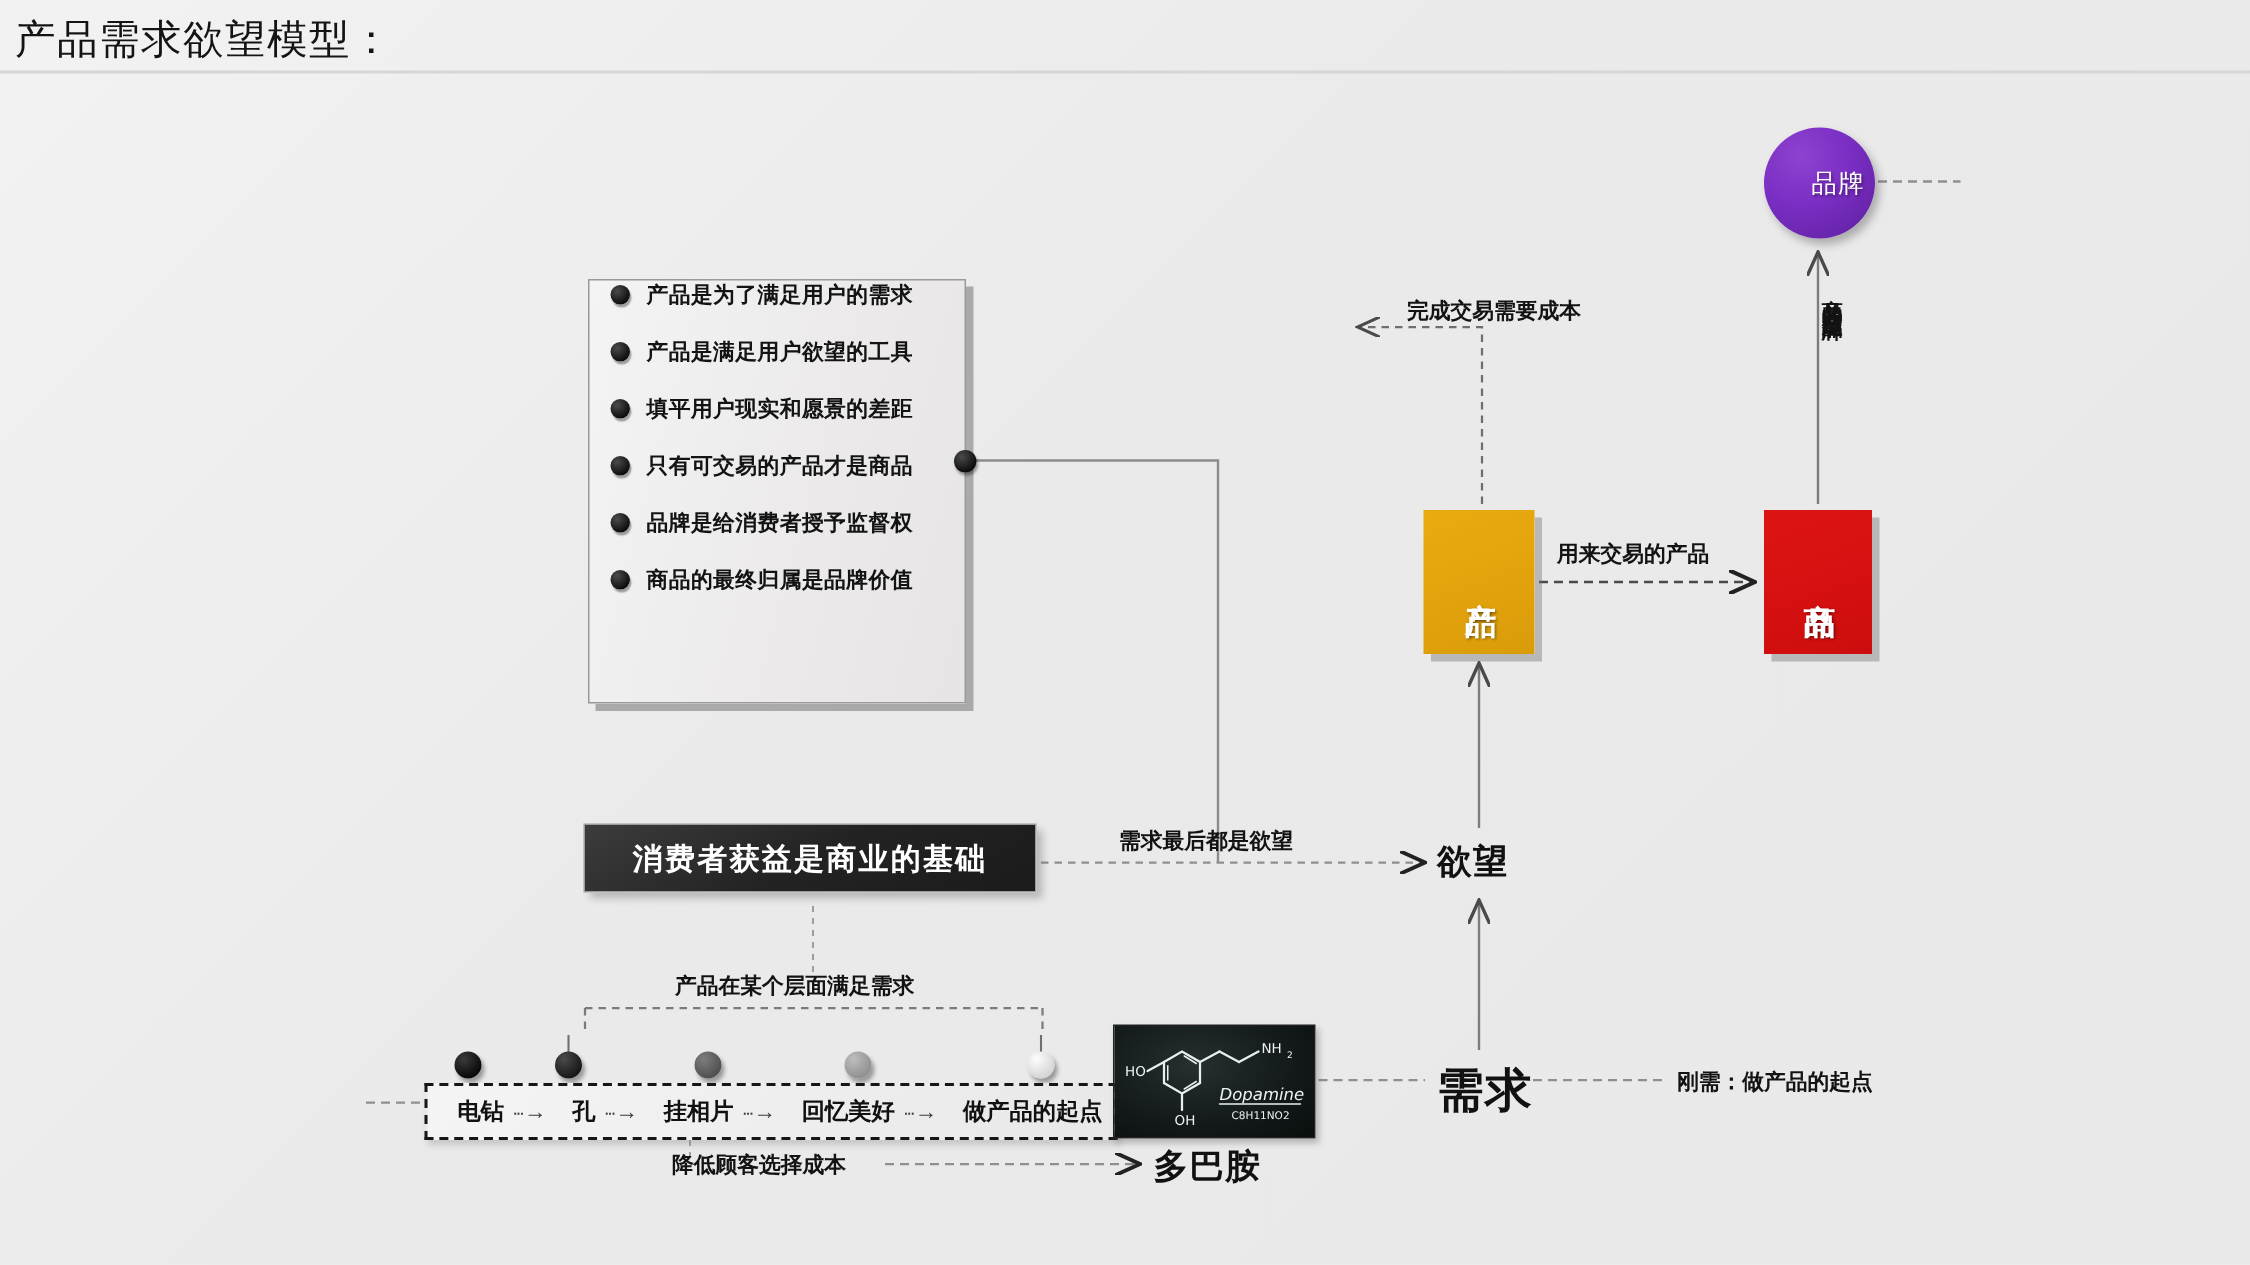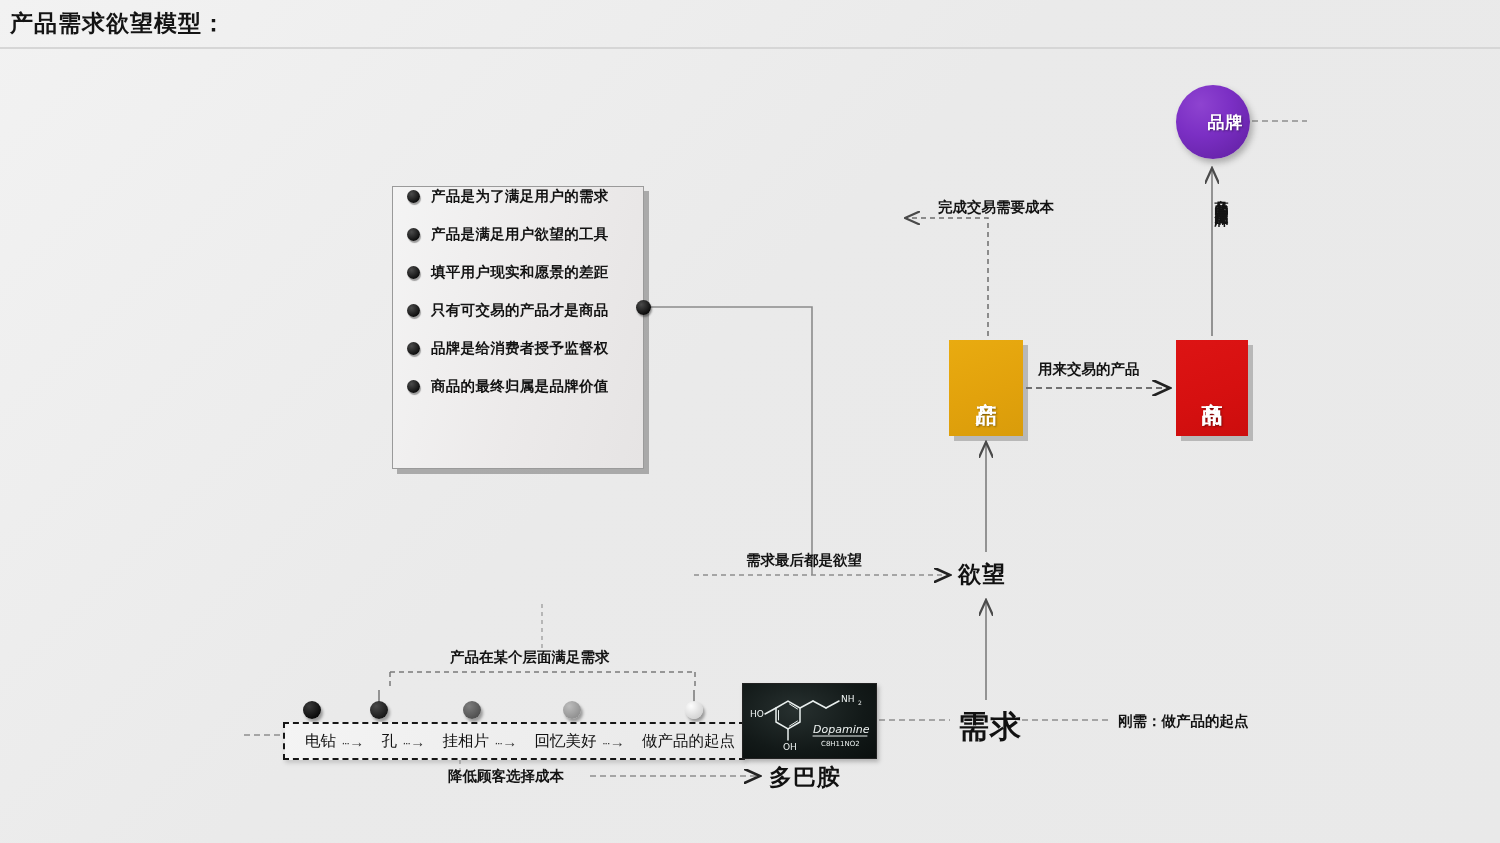--- a/index.html
+++ b/index.html
@@ -11,21 +11,21 @@
     position:relative;
   }
   #canvas{position:absolute;left:0;top:0;width:1500px;height:843px;
     background:linear-gradient(135deg,#f2f2f2 0%,#eaeaea 45%,#e9e9e9 100%);}
   .abs{position:absolute;}
   svg.wires{position:absolute;left:0;top:0;width:1500px;height:843px;pointer-events:none;}
 
   
   #title{
     left:10px;top:8px;
-    font-size:23px;font-weight:bold;color:#141414;
+    font-size:27px;font-weight:normal;color:#141414;
     letter-spacing:1px;white-space:nowrap;
   }
   #title-rule{left:0;top:47px;width:1500px;height:2px;background:#d6d6d6;}
 
   
   #bullet-panel{
     left:392px;top:186px;width:252px;height:283px;
     background:linear-gradient(105deg,#f4f4f4 0%,#eceaea 55%,#e6e4e4 100%);
     border:1px solid #9a9a9a;
     box-shadow:5px 5px 0 rgba(90,90,90,.45);
@@ -73,21 +73,21 @@
   
   #chain-strip{
     left:283px;top:722px;width:462px;height:38px;
     border:2px dashed #161616;
     background:linear-gradient(120deg,#f4f4f4,#e8e8e8);
     box-sizing:border-box;
     display:flex;align-items:center;justify-content:space-between;
     padding:0 8px;
     box-shadow:2px 3px 4px rgba(120,120,120,.3);
   }
-  .chain-word{font-size:15.5px;font-weight:normal;color:#111;white-space:nowrap;padding-left:12px;}
+  .chain-word{font-size:15.5px;font-weight:bold;color:#111;white-space:nowrap;padding-left:12px;}
   .chain-arrow{font-size:13px;color:#3a3a3a;letter-spacing:-2px;}
   .chain-arrow::after{content:"\2192";font-size:15px;letter-spacing:0;margin-left:1px;}
   .node-ball{
     position:absolute;width:18px;height:18px;border-radius:50%;
     box-shadow:2px 3px 3px rgba(0,0,0,.35);
   }
 
   
   #box-product{
     left:949px;top:340px;width:74px;height:96px;
@@ -109,21 +109,21 @@
     writing-mode:vertical-rl;font-size:21px;font-weight:bold;color:#fff;
     letter-spacing:3px;text-shadow:1px 1px 2px rgba(0,0,0,.35);
   }
   #circle-brand{
     left:1176px;top:85px;width:74px;height:74px;border-radius:50%;
     background:radial-gradient(circle at 33% 26%,#8e43d0 0%,#7b2fc4 42%,#5e1e9e 100%);
     box-shadow:3px 4px 6px rgba(80,80,80,.4);
     display:flex;align-items:center;justify-content:center;
   }
   #circle-brand span{
-    font-size:17px;font-weight:bold;color:#fff;letter-spacing:1px;
+    font-size:17px;font-weight:normal;color:#fff;letter-spacing:1px;
     text-shadow:1px 1px 2px rgba(0,0,0,.4);
     margin-left:25px;
   }
 
   
   #banner-consumer{
     left:389px;top:549px;width:302px;height:46px;
     background:linear-gradient(150deg,#3c3c3c 0%,#232323 50%,#1b1b1b 100%);
     border:1px solid #9b9b9b;
     box-shadow:4px 4px 5px rgba(120,120,120,.45);
@@ -251,20 +251,23 @@
   <div class="abs" id="vtext-brandhome">商品的归宿是品牌</div>
 
   <div class="abs" id="box-product">
     <span class="vtxt">产品</span>
   </div>
 
   <div class="abs" id="box-goods">
     <span class="vtxt">商品</span>
   </div>
 
+  <div class="abs" id="banner-consumer">
+    <span>消费者获益是商业的基础</span>
+  </div>
 
   <div class="abs lbl" id="node-want">欲望</div>
   <div class="abs lbl" id="node-need">需求</div>
   <div class="abs lbl" id="node-dopamine">多巴胺</div>
 
   <div class="abs lbl" id="lbl-tradecost">完成交易需要成本</div>
   <div class="abs lbl" id="lbl-tradeproduct">用来交易的产品</div>
   <div class="abs lbl" id="lbl-needwant">需求最后都是欲望</div>
   <div class="abs lbl" id="lbl-satisfylayer">产品在某个层面满足需求</div>
   <div class="abs lbl" id="lbl-linetodopamine">降低顾客选择成本</div>

